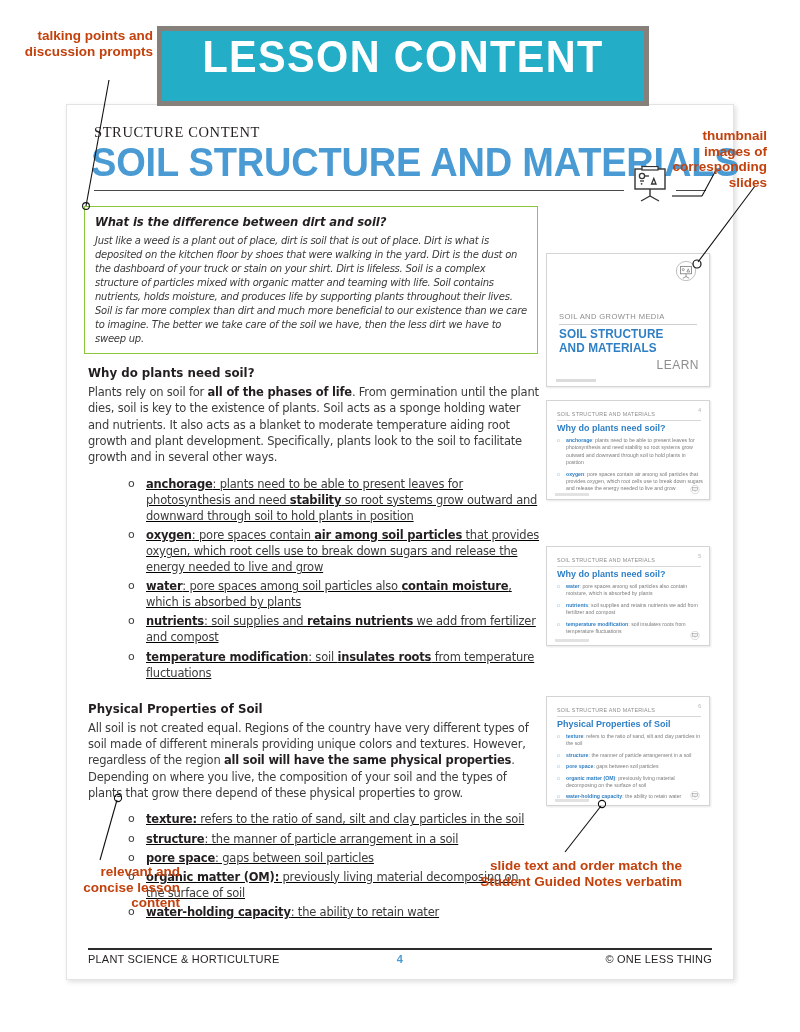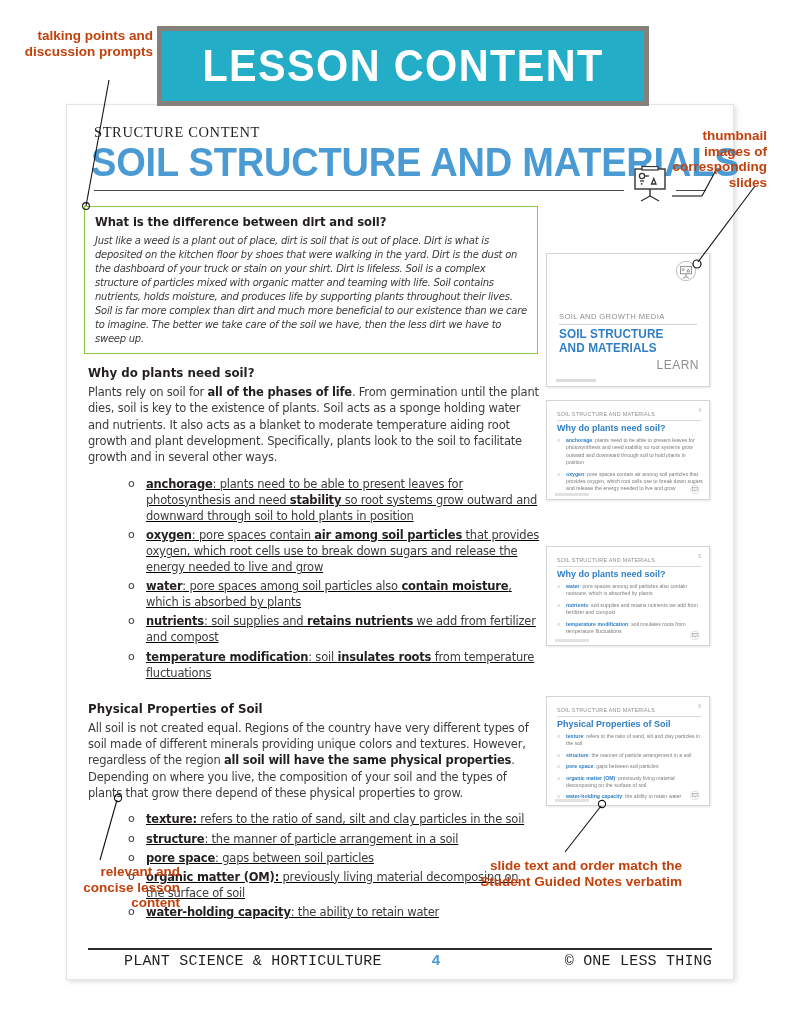--- a/index.html
+++ b/index.html
@@ -23,21 +23,21 @@
   }
 
   
   .banner {
     position: absolute;
     left: 157px; top: 26px;
     width: 492px; height: 80px;
     background: #23adc6;
     border: 5px solid #85807a;
     box-sizing: border-box;
-    display: flex; align-items: center; justify-content: center;
+    display: flex; justify-content: center;
     z-index: 40;
   }
   .banner-text {
     color: #ffffff;
     font-family: "Liberation Sans Narrow", "Liberation Sans", sans-serif;
     font-weight: bold;
     font-size: 45px;
     letter-spacing: 1.5px;
     transform: scaleX(0.92);
     white-space: nowrap;
@@ -74,21 +74,21 @@
   
   .callout-box {
     position: absolute; left: 84px; top: 206px;
     width: 454px; height: 148px;
     border: 1.5px solid #8cc63f;
     box-sizing: border-box;
     padding: 8px 10px 6px 10px;
   }
   .callout-q {
     font-family: "DejaVu Sans", sans-serif;
-    font-weight: bold; 
+    font-weight: bold; font-style: italic;
     font-size: 11.6px; color: #231f20;
     margin: 0 0 5px 0; letter-spacing: -0.1px;
   }
   .callout-body {
     font-family: "DejaVu Sans", sans-serif;
     font-style: italic;
     font-size: 10px; color: #3a3a3a;
     line-height: 1.40; margin: 0; letter-spacing: -0.25px;
   }
 
@@ -176,22 +176,22 @@
   }
   .tc-item b { color: #2f7fc4; font-weight: bold; }
   .tc-pagenum { position: absolute; right: 8px; top: 6px; font-size: 5px; color: #b0b0b0; }
   .tc-foot { position: absolute; left: 8px; bottom: 3px; width: 34px; height: 3px; background: #e2e2e2; }
   .tc-icon { position: absolute; right: 8px; bottom: 5px; width: 12px; height: 9px; }
 
   
   .foot-rule { position: absolute; left: 88px; top: 948px; width: 624px; height: 1.6px; background: #2b2b2b; }
   .foot-left, .foot-right, .foot-page {
     position: absolute; top: 953px;
-    font-family: Liberation Mono, monospace;
-    font-size: 15px; letter-spacing: 0.2px; margin-left: 36px;
+    font-family: Liberation Sans, sans-serif;
+    font-size: 11px; letter-spacing: 0.2px;
   }
   .foot-left { left: 88px; color: #231f20; }
   .foot-right { right: 88px; color: #231f20; }
   .foot-page { left: 0; width: 800px; text-align: center; color: #4a9bd4; font-weight: bold; }
 
   
   .anno {
     position: absolute;
     font-family: "Liberation Sans Narrow", "Liberation Sans", sans-serif;
     font-weight: bold; font-size: 13.5px;

